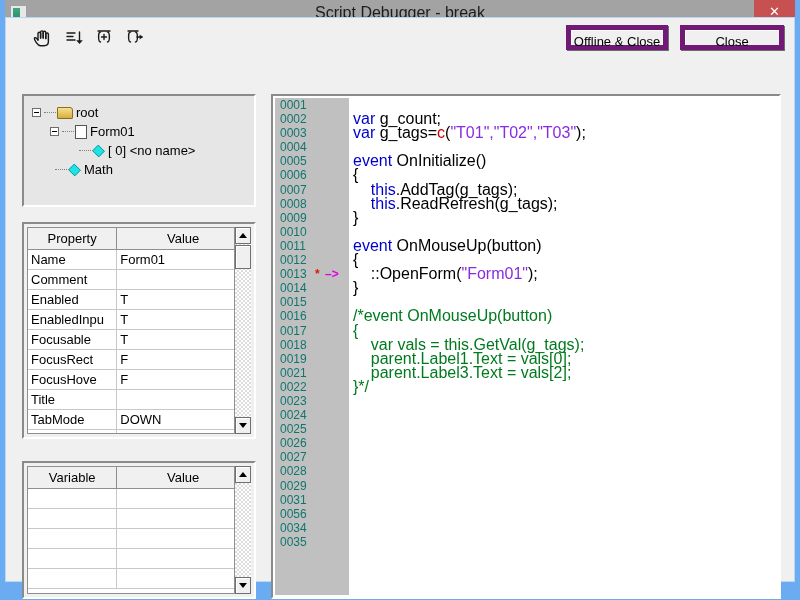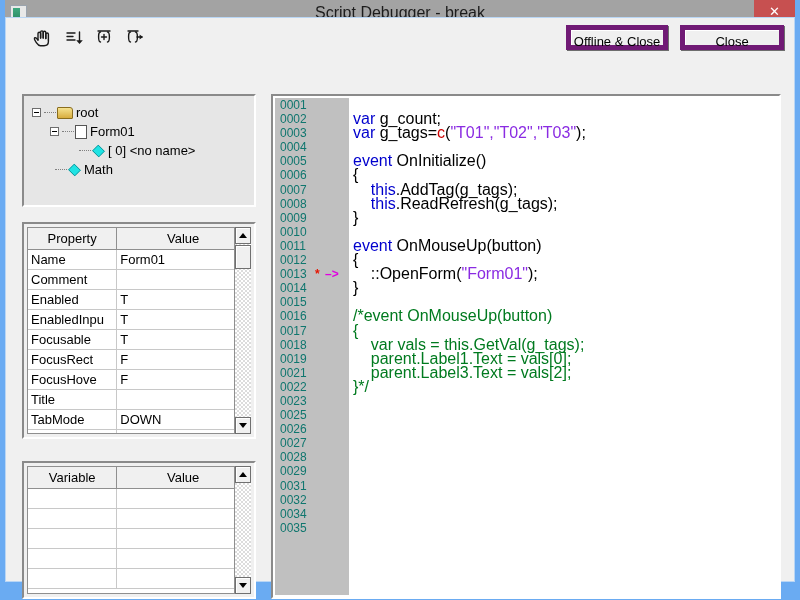--- a/index.html
+++ b/index.html
@@ -576,27 +576,28 @@
             <div class="code-row"><span class="ln">0013</span><span class="bp">*</span><span class="cur">–&gt;</span><span class="src"><span>    ::OpenForm(</span><span class="str">"Form01"</span><span>);</span></span></div>
             <div class="code-row"><span class="ln">0014</span><span class="src"><span>}</span></span></div>
             <div class="code-row"><span class="ln">0015</span><span class="src"></span></div>
             <div class="code-row"><span class="ln">0016</span><span class="src"><span class="cmt">/*event OnMouseUp(button)</span></span></div>
             <div class="code-row"><span class="ln">0017</span><span class="src"><span class="cmt">{</span></span></div>
             <div class="code-row"><span class="ln">0018</span><span class="src"><span class="cmt">    var vals = this.GetVal(g_tags);</span></span></div>
             <div class="code-row"><span class="ln">0019</span><span class="src"><span class="cmt">    parent.Label1.Text = vals[0];</span></span></div>
             <div class="code-row"><span class="ln">0021</span><span class="src"><span class="cmt">    parent.Label3.Text = vals[2];</span></span></div>
             <div class="code-row"><span class="ln">0022</span><span class="src"><span class="cmt">}*/</span></span></div>
             <div class="code-row"><span class="ln">0023</span><span class="src"></span></div>
+            <div class="code-row"><span class="ln">0024</span><span class="src"></span></div>
             <div class="code-row"><span class="ln">0025</span><span class="src"></span></div>
             <div class="code-row"><span class="ln">0026</span><span class="src"></span></div>
             <div class="code-row"><span class="ln">0027</span><span class="src"></span></div>
             <div class="code-row"><span class="ln">0028</span><span class="src"></span></div>
             <div class="code-row"><span class="ln">0029</span><span class="src"></span></div>
             <div class="code-row"><span class="ln">0031</span><span class="src"></span></div>
-            <div class="code-row"><span class="ln">0032</span><span class="src"></span></div>
+            <div class="code-row"><span class="ln">0056</span><span class="src"></span></div>
             <div class="code-row"><span class="ln">0034</span><span class="src"></span></div>
             <div class="code-row"><span class="ln">0035</span><span class="src"></span></div>
           </div>
       </div>
     </div>
 
   </div>
 </div>
 
 </body></html>

